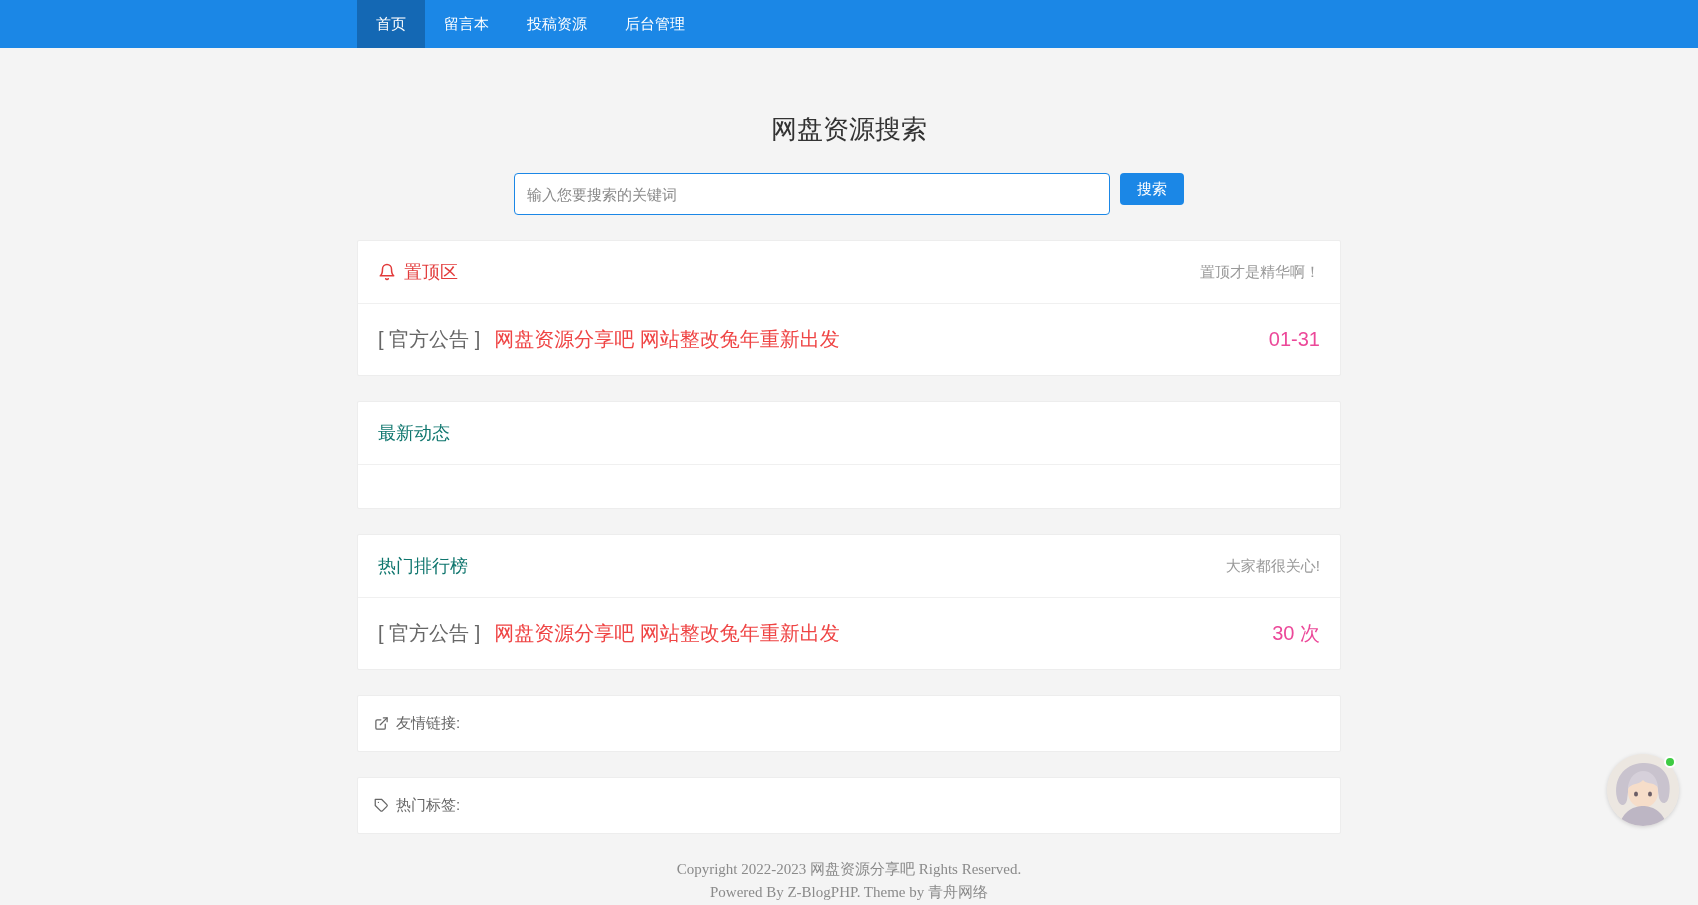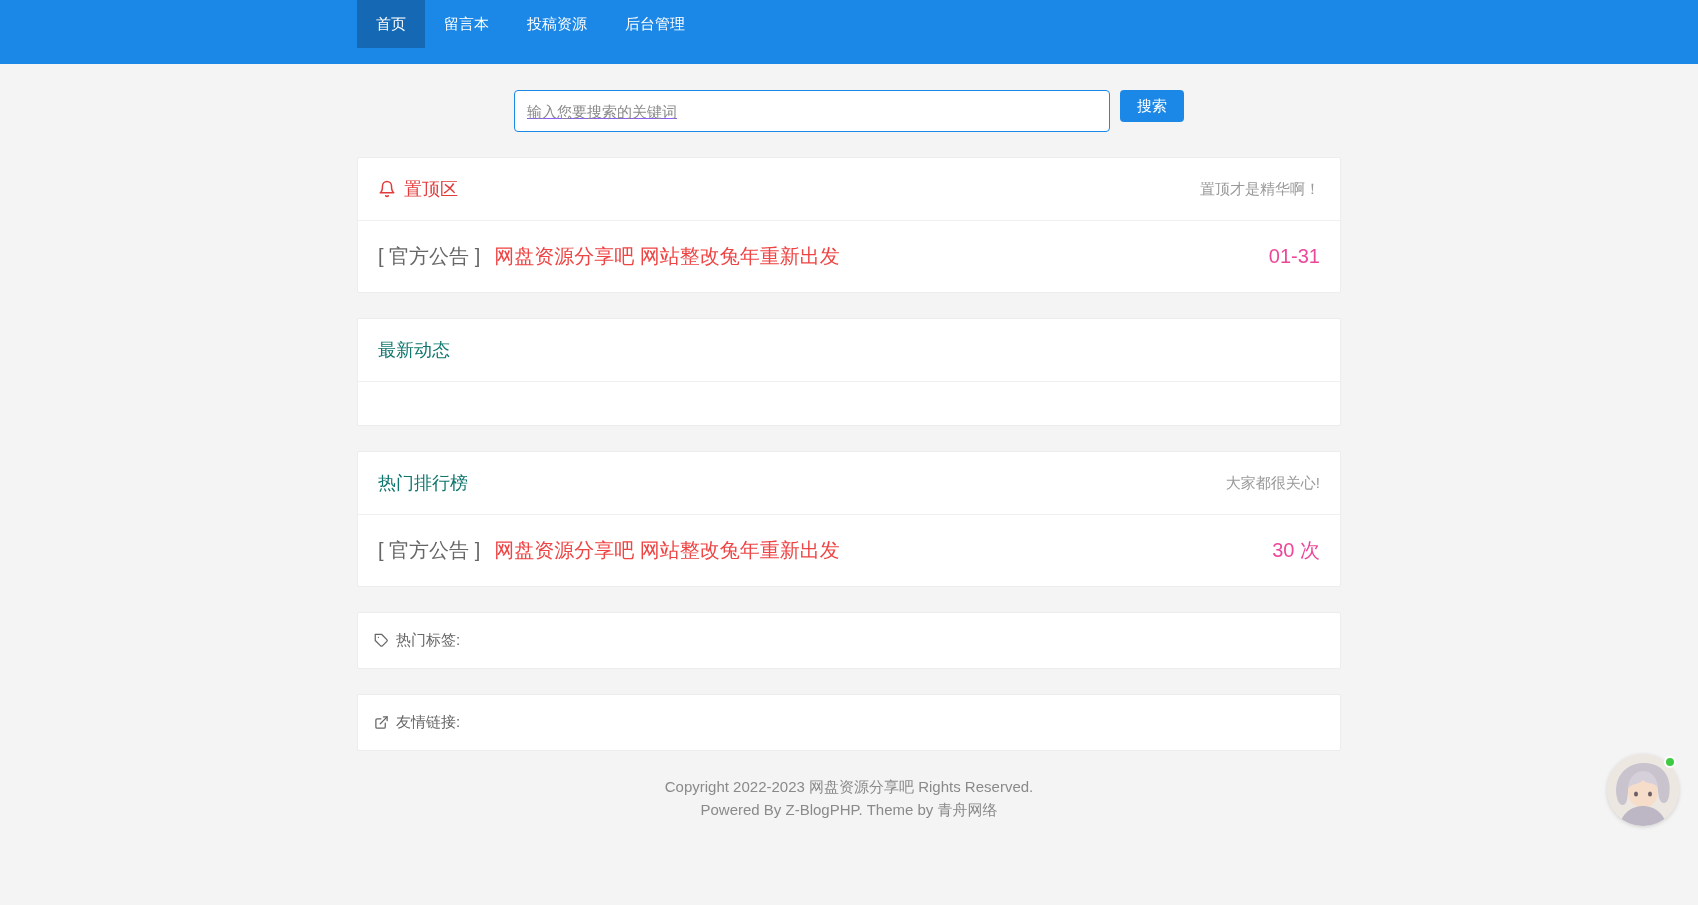--- a/index.html
+++ b/index.html
@@ -7,41 +7,40 @@
   body {
     background: #f4f4f4;
     font-family: "Liberation Sans", "DejaVu Sans", sans-serif;
     color: #333;
     position: relative;
     overflow: hidden;
   }
   .container { width: 984px; margin: 0 auto; }
 
   
-  .topnav { background: #1b87e6; height: 64px; }
+  .topnav { background: #1b87e6; height: 48px; }
   .nav-inner { display: flex; height: 48px; }
   .nav-item {
     color: #fff; font-size: 15px; line-height: 48px;
     padding: 0 19px; cursor: pointer; text-decoration: none; display: block;
   }
   .nav-item.active { background: #1468b4; }
 
   
   .page-title {
     margin-top: 64px; text-align: center;
     font-size: 26px; font-weight: 400; color: #333;
   }
   .search-row { display: flex; justify-content: center; margin-top: 26px; }
   .search-input {
     width: 596px; height: 42px;
     border: 1px solid #1b87e6; border-radius: 4px;
     padding: 0 12px; font-size: 15px; color: #8b5cf6; outline: none;
     background: #fff;
     font-family: "Liberation Sans", "DejaVu Sans", sans-serif;
-    text-decoration: underline;
   }
   .search-input::placeholder { color: #8a8a8a; }
   .search-btn {
     margin-left: 10px; width: 64px; height: 32px;
     background: #1b87e6; color: #fff; border: none; border-radius: 4px;
     font-size: 15px; cursor: pointer;
     font-family: "Liberation Sans", "DejaVu Sans", sans-serif;
   }
 
   
@@ -74,21 +73,21 @@
     padding: 18px 16px;
     display: flex; align-items: center;
     color: #666; font-size: 15px;
   }
   .simple-card .hdr-icon { margin-right: 7px; }
 
   
   .footer {
     margin-top: 24px; text-align: center;
     color: #8a8a8a; font-size: 15px; line-height: 23px;
-    font-family: Liberation Sans, sans-serif;
+    font-family: Liberation Serif, serif;
   }
 
   
   .avatar-widget {
     position: absolute; right: 19px; bottom: 79px;
     width: 72px; height: 72px; cursor: pointer;
   }
   .avatar-circle {
     width: 72px; height: 72px; border-radius: 50%;
     overflow: hidden; background: #efe9e3;
@@ -107,20 +106,21 @@
   <nav class="container nav-inner">
     <a class="nav-item active">首页</a>
     <a class="nav-item">留言本</a>
     <a class="nav-item">投稿资源</a>
     <a class="nav-item">后台管理</a>
   </nav>
 </header>
 
 <main class="container">
 
+  <h1 class="page-title">网盘资源搜索</h1>
 
   <div class="search-row">
     <input class="search-input" type="text" placeholder="输入您要搜索的关键词" style="">
     <button class="search-btn">搜索</button>
   </div>
 
   <section class="card">
     <div class="card-header">
       <span class="hdr-icon">
         <svg width="18" height="18" viewBox="0 0 24 24" fill="none" stroke="#e23b3b" stroke-width="2" stroke-linecap="round" stroke-linejoin="round">
@@ -153,38 +153,38 @@
     <div class="card-row">
       <a class="row-category">[ 官方公告 ]</a>
       <a class="row-title">网盘资源分享吧 网站整改兔年重新出发</a>
       <span class="row-meta">30 次</span>
     </div>
   </section>
 
   <section class="simple-card">
     <span class="hdr-icon">
       <svg width="15" height="15" viewBox="0 0 24 24" fill="none" stroke="#666" stroke-width="2" stroke-linecap="round" stroke-linejoin="round">
-        <path d="M20.59 13.41l-7.17 7.17a2 2 0 0 1-2.83 0L2 12V2h10l8.59 8.59a2 2 0 0 1 0 2.82z"></path>
-        <line x1="7" y1="7" x2="7.01" y2="7"></line>
-      </svg>
-    </span>
-    <span>热门标签:</span>
-  </section>
-
-  <section class="simple-card">
-    <span class="hdr-icon">
-      <svg width="15" height="15" viewBox="0 0 24 24" fill="none" stroke="#666" stroke-width="2" stroke-linecap="round" stroke-linejoin="round">
         <path d="M18 13v6a2 2 0 0 1-2 2H5a2 2 0 0 1-2-2V8a2 2 0 0 1 2-2h6"></path>
         <polyline points="15 3 21 3 21 9"></polyline>
         <line x1="10" y1="14" x2="21" y2="3"></line>
       </svg>
     </span>
     <span>友情链接:</span>
   </section>
 
+  <section class="simple-card">
+    <span class="hdr-icon">
+      <svg width="15" height="15" viewBox="0 0 24 24" fill="none" stroke="#666" stroke-width="2" stroke-linecap="round" stroke-linejoin="round">
+        <path d="M20.59 13.41l-7.17 7.17a2 2 0 0 1-2.83 0L2 12V2h10l8.59 8.59a2 2 0 0 1 0 2.82z"></path>
+        <line x1="7" y1="7" x2="7.01" y2="7"></line>
+      </svg>
+    </span>
+    <span>热门标签:</span>
+  </section>
+
   <footer class="footer">
     <div>Copyright 2022-2023 网盘资源分享吧 Rights Reserved.</div>
     <div>Powered By Z-BlogPHP. Theme by 青舟网络</div>
   </footer>
 
 </main>
 
 <div class="avatar-widget">
   <div class="avatar-circle">
     <svg width="72" height="72" viewBox="0 0 72 72">

